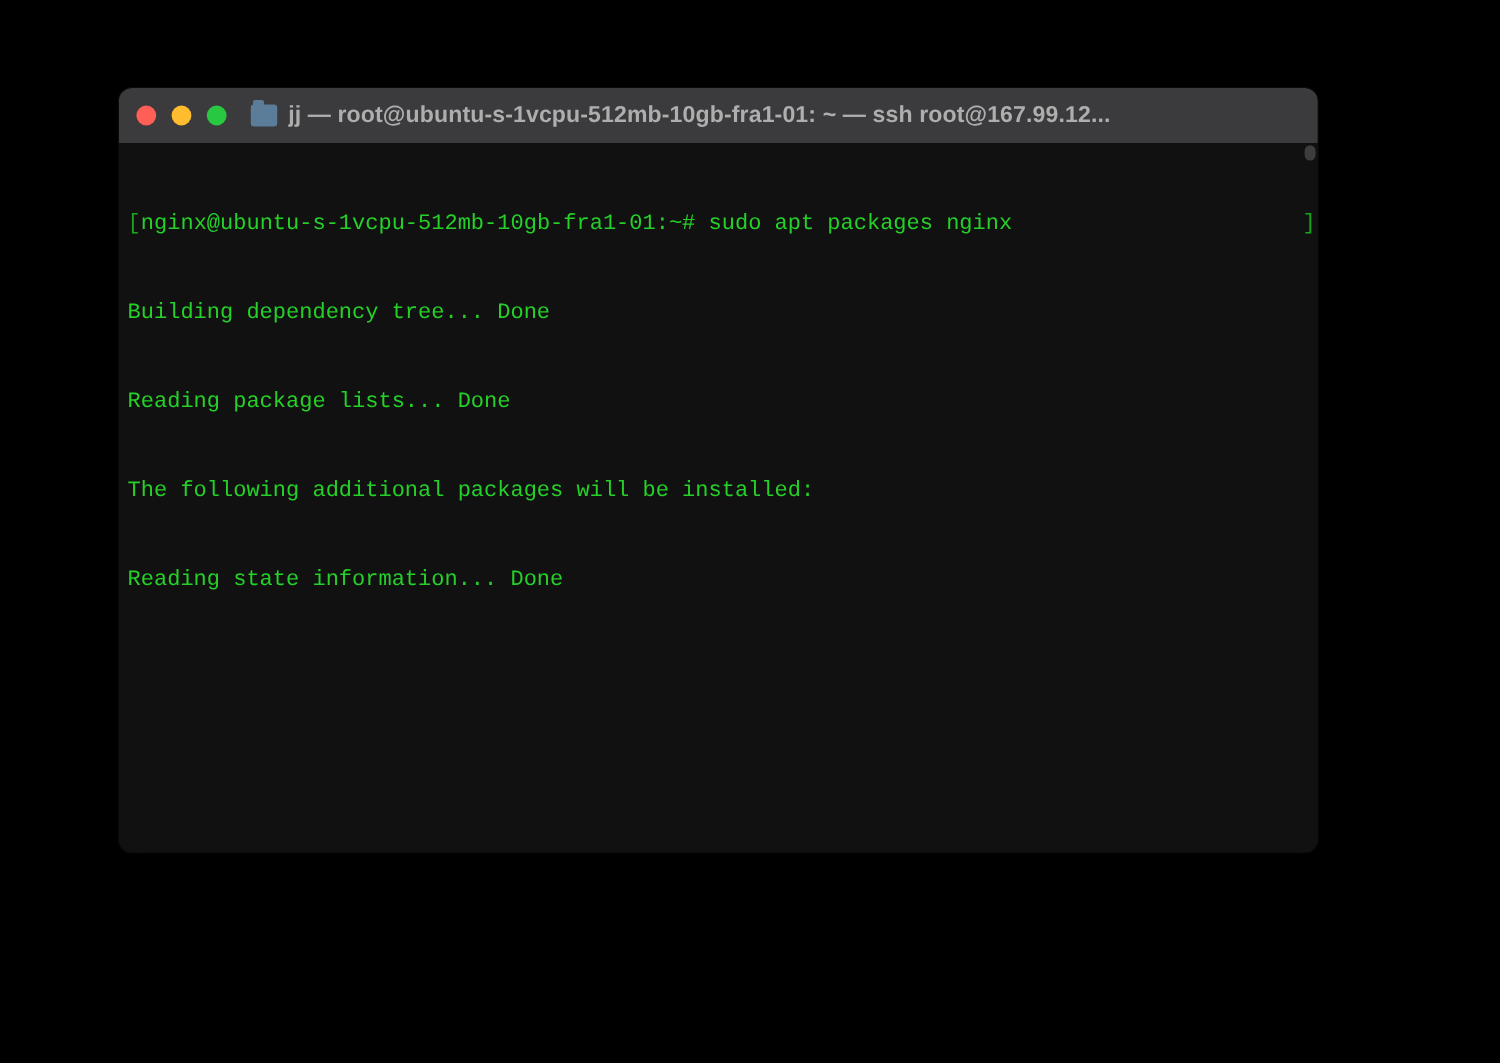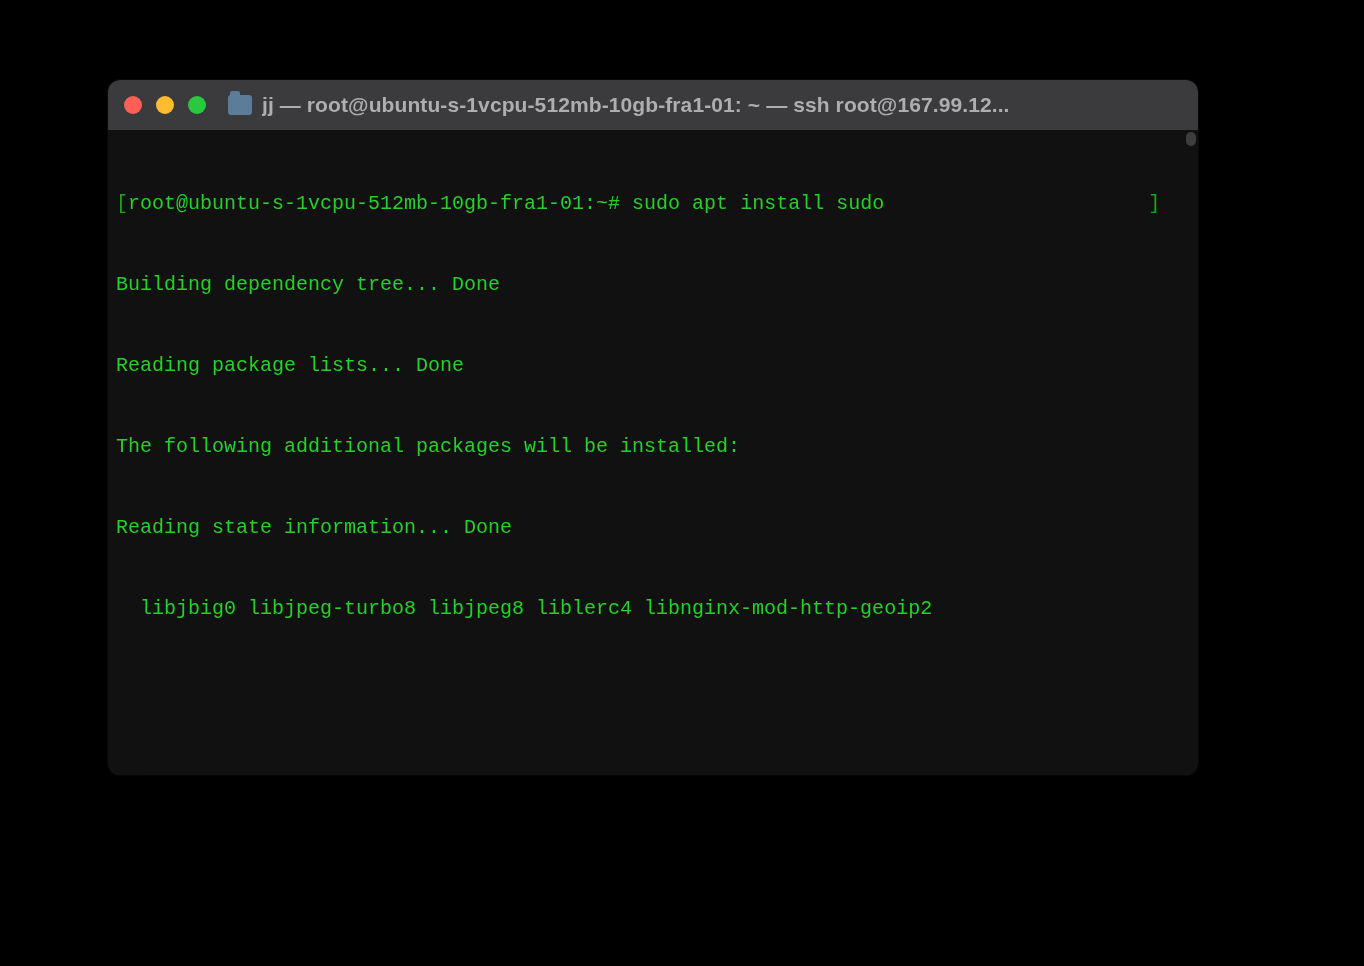--- a/index.html
+++ b/index.html
@@ -119,26 +119,25 @@
     <div class="traffic-lights">
       <div class="tl tl-close"></div>
       <div class="tl tl-minimize"></div>
       <div class="tl tl-zoom"></div>
     </div>
     <div class="title-icon"></div>
     <div class="title-text">jj — root@ubuntu-s-1vcpu-512mb-10gb-fra1-01: ~ — ssh root@167.99.12...</div>
   </div>
 
   <div class="terminal">
-    <div class="terminal-line"><span class="bracket">[</span><span>root@ubuntu-s-1vcpu-512mb-10gb-fra1-01:~# </span><span>sudo apt install sudo</span><span class="bracket">                      ]</span></div>
+    <div class="terminal-line"><span class="bracket">[</span><span>nginx@ubuntu-s-1vcpu-512mb-10gb-fra1-01:~# </span><span>sudo apt packages nginx</span><span class="bracket">                      ]</span></div>
     <div class="terminal-line">Building dependency tree... Done</div>
     <div class="terminal-line">Reading package lists... Done</div>
     <div class="terminal-line">The following additional packages will be installed:</div>
     <div class="terminal-line">Reading state information... Done</div>
-    <div class="terminal-line">  libjbig0 libjpeg-turbo8 libjpeg8 liblerc4 libnginx-mod-http-geoip2</div>
     
     
     
     
     
     
     
     
     
     

